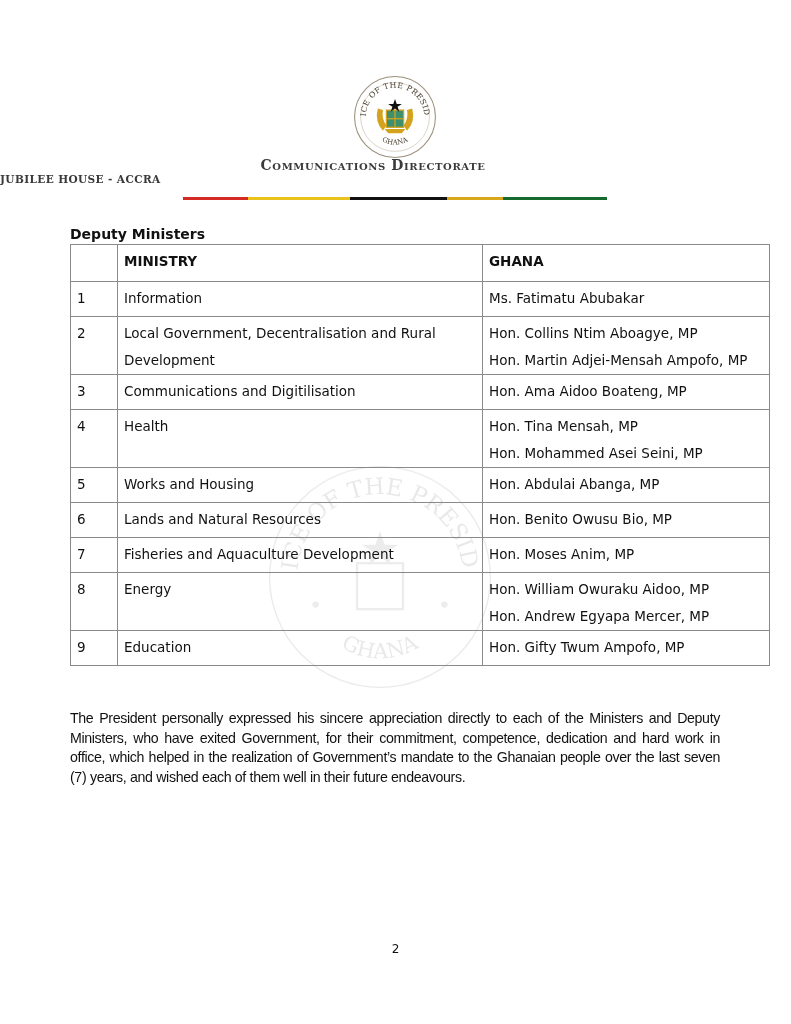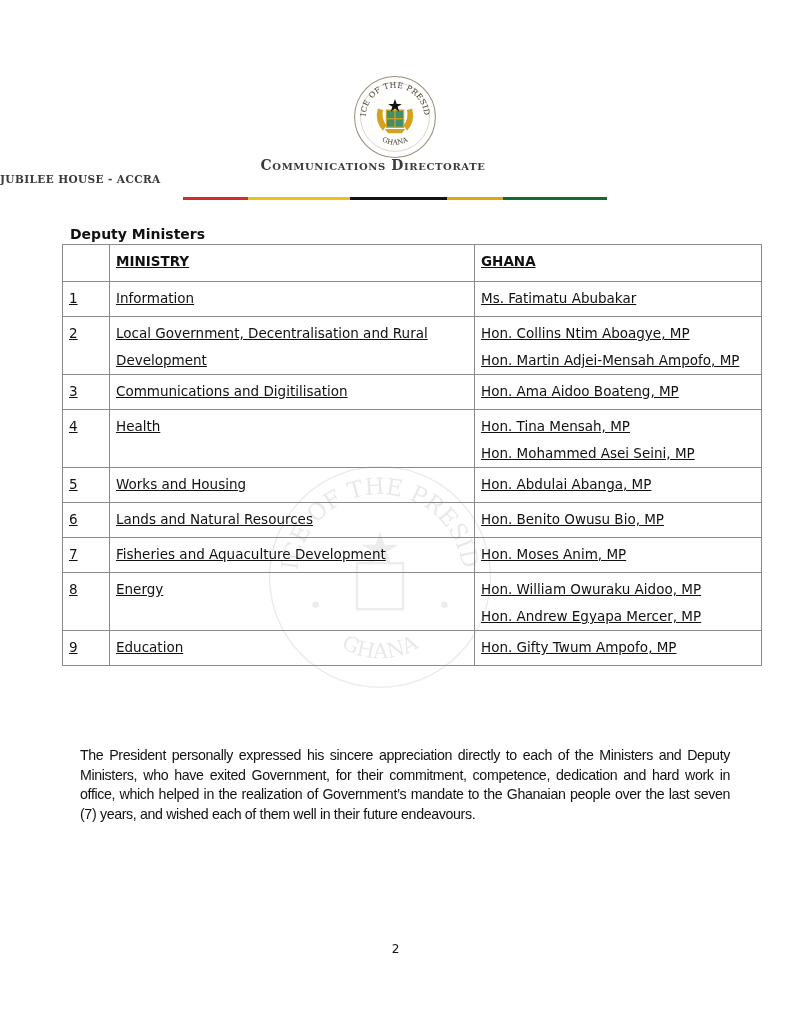--- a/index.html
+++ b/index.html
@@ -14,33 +14,33 @@
   .org-sub { position: absolute; left: 0; width: 791px; top: 173px; text-align: left;
              font-family: "DejaVu Serif", serif; font-weight: bold; color: #3a3a3a;
              font-size: 10.5px; letter-spacing: 0.4px; }
   .flag-rule { position: absolute; left: 183px; top: 197px; width: 424px; height: 3px; display: flex; }
   .flag-rule span { display: block; height: 3px; }
 
   .watermark { position: absolute; left: 265px; top: 462px; width: 230px; height: 230px; opacity: 0.13; }
 
   .section-title { position: absolute; left: 70px; top: 226px; font-weight: bold; font-size: 14px; }
 
-  table.ministers { position: absolute; left: 62px; top: 244px; width: 700px;
-                    border-collapse: collapse; font-size: 13.5px; text-decoration: underline; }
+  table.ministers { position: absolute; left: 70px; top: 244px; width: 700px;
+                    border-collapse: collapse; font-size: 13.5px; }
   table.ministers td, table.ministers th { border: 1px solid #8a8a8a; vertical-align: top;
                     padding: 3px 6px 0 6px; text-align: left; line-height: 27px; }
   table.ministers th { font-weight: bold; height: 33px; }
   table.ministers td.num { width: 34px; }
   table.ministers td.min { width: 352px; margin-left: 40px; }
   tr.single td { height: 31px; }
   tr.double td { height: 53px; }
 
-  .paragraph { position: absolute; left: 80px; top: 709px; width: 650px; font-size: 14.2px;
+  .paragraph { position: absolute; left: 70px; top: 709px; width: 650px; font-size: 14.2px;
                line-height: 19.5px; text-align: justify; letter-spacing: -0.35px;
-               font-family: "Liberation Sans", sans-serif; margin-top: 37px; }
+               font-family: "Liberation Sans", sans-serif; }
   .page-number { position: absolute; left: 0; width: 791px; top: 942px; text-align: center; font-size: 12px; }
 </style>
 </head>
 <body>
 
 <div class="letterhead">
   <svg class="seal" viewBox="0 0 100 100">
     <defs>
       <path id="arcTop" d="M 16 50 A 34 34 0 0 1 84 50"></path>
       <path id="arcBot" d="M 26 70 A 30 30 0 0 0 74 70"></path>

